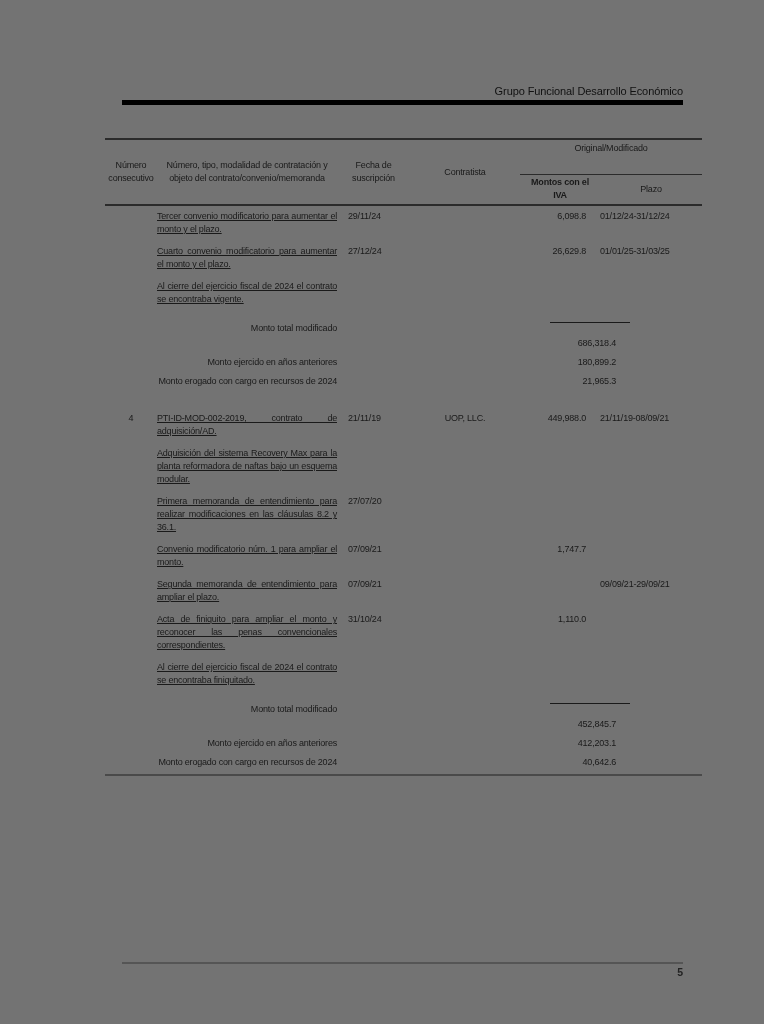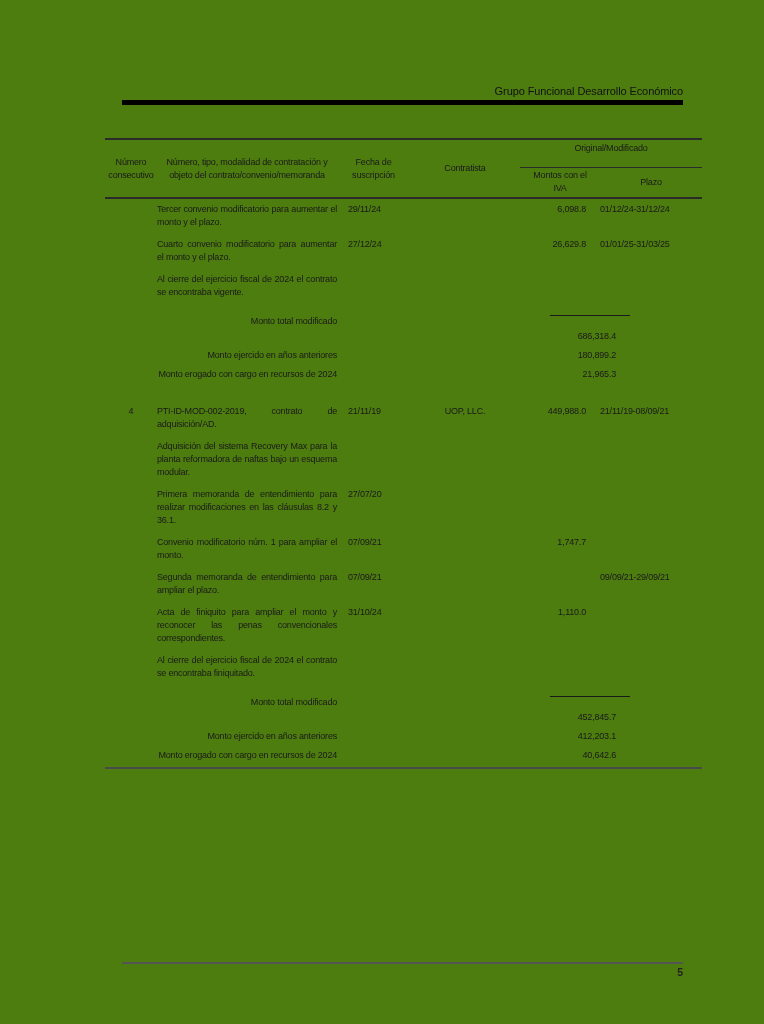--- a/index.html
+++ b/index.html
@@ -4,21 +4,21 @@
 <style>
   * { margin: 0; padding: 0; box-sizing: border-box; }
   html, body { background: #ffffff; }
   body {
     width: 764px; height: 1024px;
     font-family: "Liberation Sans", sans-serif;
     color: #1a1a1a;
     position: relative;
     overflow: hidden;
   }
-  .page { position: relative; width: 764px; height: 1024px; background: #4d7c0f; }
+  .page { position: relative; width: 764px; height: 1024px; background: #737373; }
 
   
   .hdr-title {
     position: absolute; top: 85px; left: 122px; width: 561px;
     text-align: right; font-size: 11px; letter-spacing: -0.1px; color: #111;
   }
   .hdr-bar {
     position: absolute; top: 100px; left: 122px; width: 561px; height: 4.5px;
     background: #000;
   }
@@ -33,29 +33,29 @@
     display: flex; align-items: stretch;
     border-top: 2px solid #2b2b2b; border-bottom: 2px solid #2b2b2b;
     padding: 2px 0 2px 0; min-height: 36px; margin-bottom: 4px;
   }
   .th { display: flex; align-items: center; justify-content: center; text-align: center; }
   .th1 { width: 52px; }
   .th2 { width: 180px; }
   .th3 { width: 73px; }
   .th4 { width: 110px; }
   .thgroup { width: 182px; display: flex; flex-direction: column; }
-  .thgroup-top { text-align: center; border-bottom: 1px solid #2b2b2b; padding-bottom: 12px; margin-bottom: 1px; }
+  .thgroup-top { text-align: center; border-bottom: 1px solid #2b2b2b; padding-bottom: 19px; margin-bottom: 1px; }
   .thgroup-sub { display: flex; flex: 1; }
-  .th5 { width: 80px; }
+  .th5 { width: 80px; font-weight: bold; }
   .th6 { width: 102px; }
   .wrap-narrow { display: inline-block; width: 64px; }
 
   .row { display: flex; align-items: flex-start; margin-bottom: 9px; }
   .c1 { width: 52px; text-align: center; flex-shrink: 0; }
-  .c2 { width: 180px; text-align: justify; flex-shrink: 0; }
+  .c2 { width: 180px; text-align: justify; flex-shrink: 0; text-decoration: underline; }
   .c3 { width: 73px; padding-left: 11px; flex-shrink: 0; }
   .c4 { width: 110px; text-align: center; flex-shrink: 0; }
   .c5 { width: 80px; text-align: right; padding-right: 14px; flex-shrink: 0; }
   .c6 { width: 102px; text-align: left; padding-right: 1px; flex-shrink: 0; }
 
   .srow { margin-bottom: 6px; }
   .slabel { width: 232px; text-align: right; flex-shrink: 0; }
   .sspacer { width: 103px; flex-shrink: 0; }
   .overline { border-top: 1px solid #1a1a1a; padding-top: 14px; }
   .block-gap { margin-top: 24px; }

